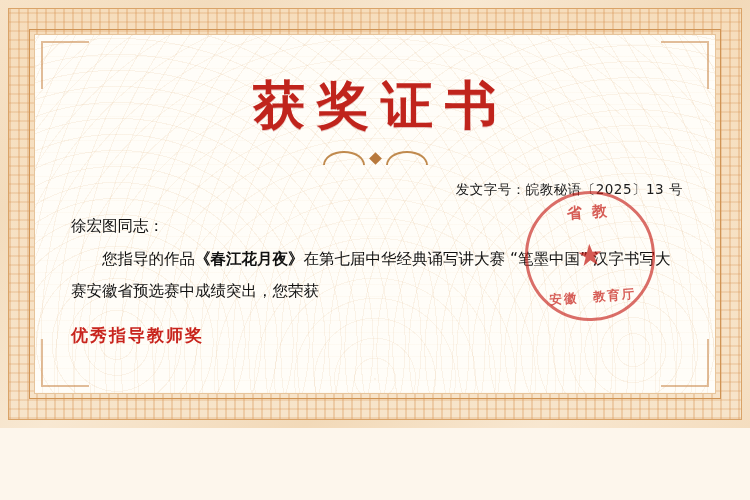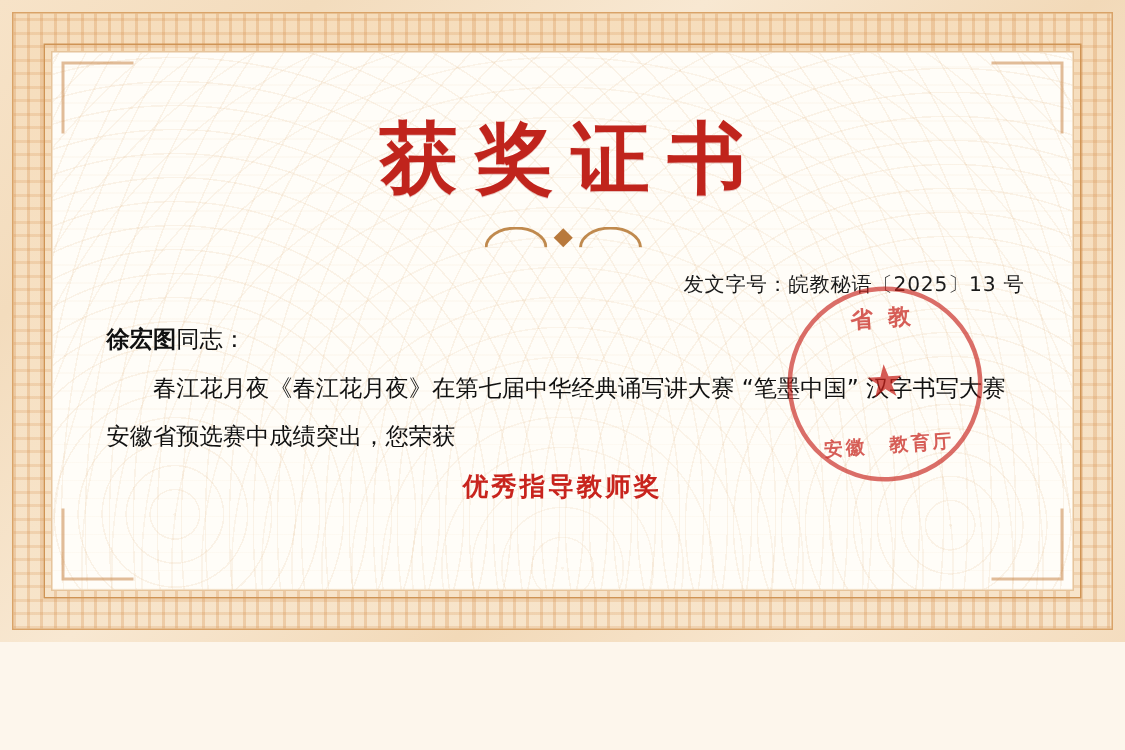--- a/index.html
+++ b/index.html
@@ -151,34 +151,35 @@
     font-size: 15.5px;
     color: #111;
     line-height: 2.0;
     font-family: "DejaVu Sans", "Liberation Sans", sans-serif;
   }
   .salutation {
     font-size: 15.5px;
     margin-bottom: 2px;
   }
   .salutation .name {
-    font-weight: bold;
+    font-weight: normal;
     color: #111;
     text-align: center;
   }
   .para {
     text-indent: 2em;
     line-height: 2.05;
   }
   .para .work {
-    font-weight: normal;
+    font-weight: bold;
     color: #111;
   }
   .award {
-    text-align: center;
+    margin-top: 10px;
+    text-align: left;
     color: #c8241d;
     font-weight: bold;
     font-size: 17px;
     letter-spacing: 2px;
   }
   .closing {
     margin-top: 14px;
     text-indent: 2em;
   }
 
@@ -260,21 +261,21 @@
     </div>
 
     <div class="doc-no">发文字号：皖教秘语〔2025〕13 号</div>
 
     <div class="body-area">
       <div class="salutation">
         <span class="name">徐宏图</span><span>同志：</span>
       </div>
 
       <div class="para">
-        <span>春江花月夜</span><span class="work">《春江花月夜》</span><span>在第七届中华经典诵写讲大赛 “笔墨中国” 汉字书写大赛安徽省预选赛中成绩突出，您荣获</span>
+        <span>您指导的作品</span><span class="work">《春江花月夜》</span><span>在第七届中华经典诵写讲大赛 “笔墨中国” 汉字书写大赛安徽省预选赛中成绩突出，您荣获</span>
       </div>
 
       <div class="award">优秀指导教师奖</div>
 
     </div>
 
     <div class="seal">
       <div class="arc-top">省教</div>
       <div class="star">★</div>
       <div class="arc-bottom">安徽　教育厅</div>

